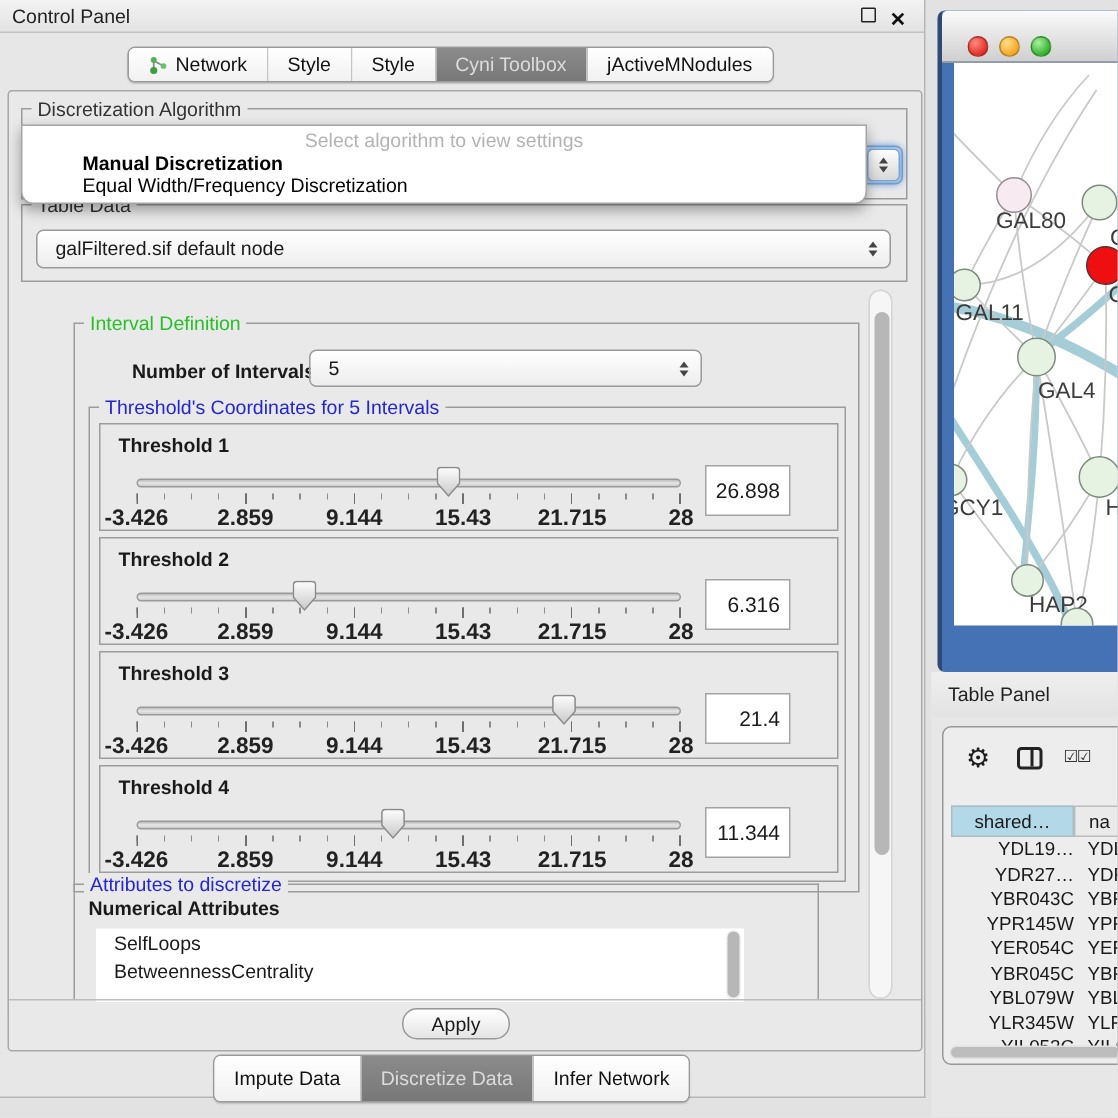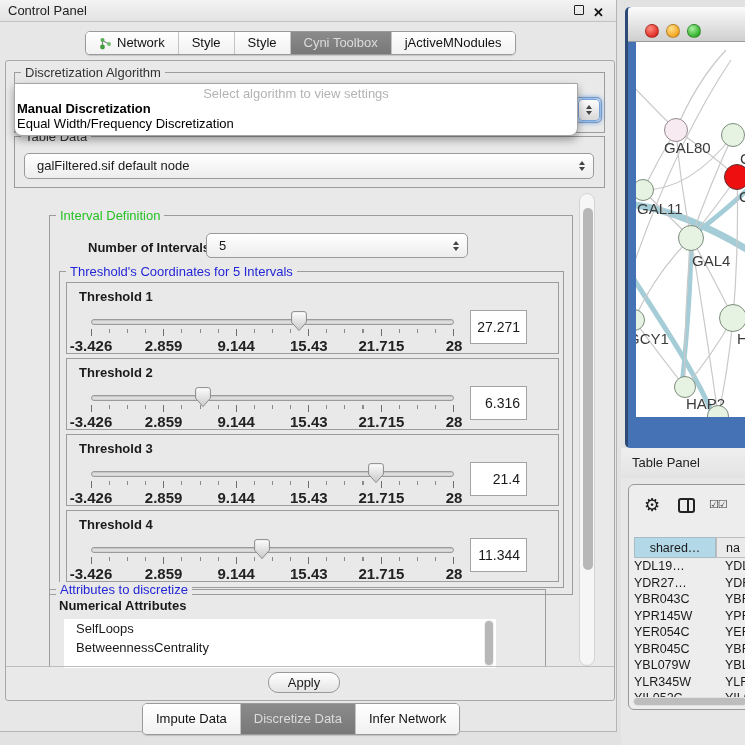--- a/index.html
+++ b/index.html
@@ -51,21 +51,21 @@
   #algo-combo .btn { position:absolute; right:1px; top:1px; width:22px; height:22px;
     border-radius:4px; background:linear-gradient(#fdfdfd,#d8d8d8); border:1px solid #7aa4d6;
     box-shadow:0 0 4px 2px rgba(95,155,230,.85); }
   #algo-combo .btn .spin-arrows { right:7px; }
 
   
   #algo-popup { position:absolute; left:8px; top:22px; width:564px; height:53px; background:#fff;
     border:1px solid #a5a5a5; border-radius:0 0 8px 8px; box-shadow:0 4px 9px rgba(0,0,0,.35);
     z-index:60; font-size:13px; }
   #algo-popup .ph { text-align:center; color:#b3b3b3; padding-top:2px; height:17px; }
-  #algo-popup .opt { padding-left:2px; height:15px; line-height:15px; color:#000; }
+  #algo-popup .opt { padding-left:2px; height:15px; line-height:15px; color:#000;margin-left:38px; }
   #algo-popup .opt.sel { font-weight:bold; }
 
   
   .sb-track { position:absolute; background:#f6f6f6; border:1px solid #d4d4d4; border-radius:8px; }
   .sb-thumb { position:absolute; background:#b7b7b7; border-radius:7px; }
 
   
   .thr { position:absolute; left:6px; width:493px; height:72px; border:1px solid #9c9c9c; }
   .thr .tlab { position:absolute; left:12px; top:6px; font-size:13px; font-weight:bold; }
   .slider { position:absolute; left:24px; top:31px; width:363px; height:38px; }
@@ -121,21 +121,21 @@
   #col-ico { position:absolute; left:49px; top:13px; width:17px; height:15px;
     border:2px solid #222; border-radius:3px; }
   #col-ico div { position:absolute; left:50%; top:0; width:2px; height:100%; background:#222; }
   #checks { position:absolute; left:80px; top:13px; font-size:11px; letter-spacing:-1px; color:#333; }
   .hcell { position:absolute; top:52px; height:21px; font-size:12.5px; line-height:20px;
     text-align:center; border:1px solid #a9bcc6; }
   #hc1 { left:5px; width:82px; background:#b3d9e8; }
   #hc2 { left:87px; width:60px; background:#eaeaea; border-color:#bdbdbd; text-align:left; padding-left:9px; }
   #tp-rows { position:absolute; left:5px; top:73px; width:142px; }
   .trow { height:16.5px; font-size:12.5px; line-height:16.5px; white-space:nowrap; }
-  .trow .c1 { display:inline-block; width:82px; text-align:left; }
+  .trow .c1 { display:inline-block; width:82px; text-align:right; }
   .trow .c2 { display:inline-block; padding-left:9px; }
   #tp-hscroll { position:absolute; left:4px; top:212px; width:118px; height:9px;
     background:#e2e2e2; border-radius:5px; }
   #tp-hscroll div { position:absolute; left:1px; top:1px; width:112px; height:7px;
     background:#bdbdbd; border-radius:4px; }
 </style>
 </head>
 <body>
 
 <svg width="0" height="0" style="position:absolute">
@@ -237,21 +237,21 @@
               <span style="left:60%">15.43</span>
               <span style="left:80%">21.715</span>
               <span style="left:100%">28</span>
             </div>
             <div class="thumb" style="left: 57.2%;">
               <svg width="16" height="21" viewBox="0 0 16 21">
                   <path d="M3,0.6 H13 Q15.4,0.6 15.4,3 V11.2 L8,19.6 L0.6,11.2 V3 Q0.6,0.6 3,0.6 Z" fill="url(#thg)" stroke="#8a8a8a"></path>
                 </svg>
             </div>
           </div>
-          <div class="vbox">27.271</div>
+          <div class="vbox">26.898</div>
         </div>
 
         <div class="thr" style="top:86px;">
           <div class="tlab">Threshold 2</div>
           <div class="slider">
             <div class="track"></div>
             <div class="ticks-min"></div>
             <div class="ticks-maj"></div>
             <div class="axis">
               <span style="left:0%">-3.426</span>

